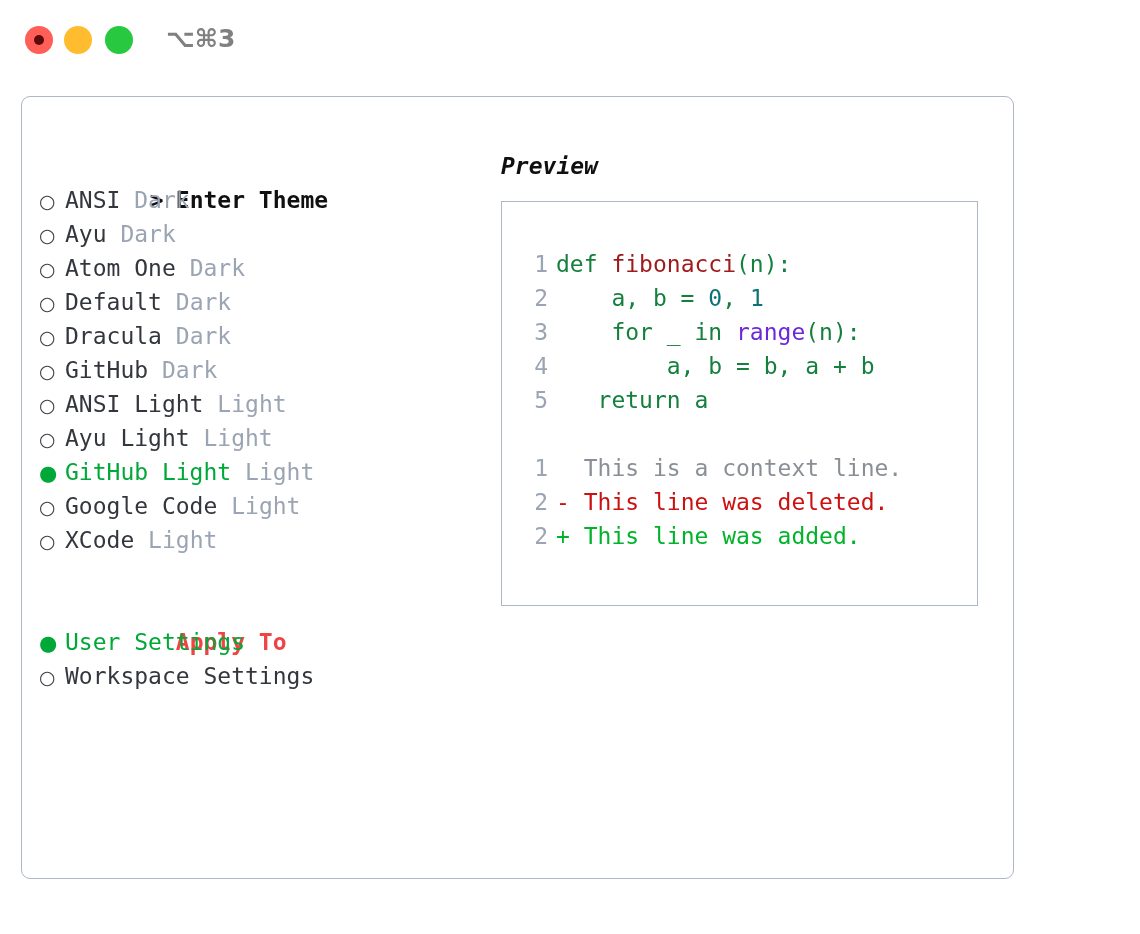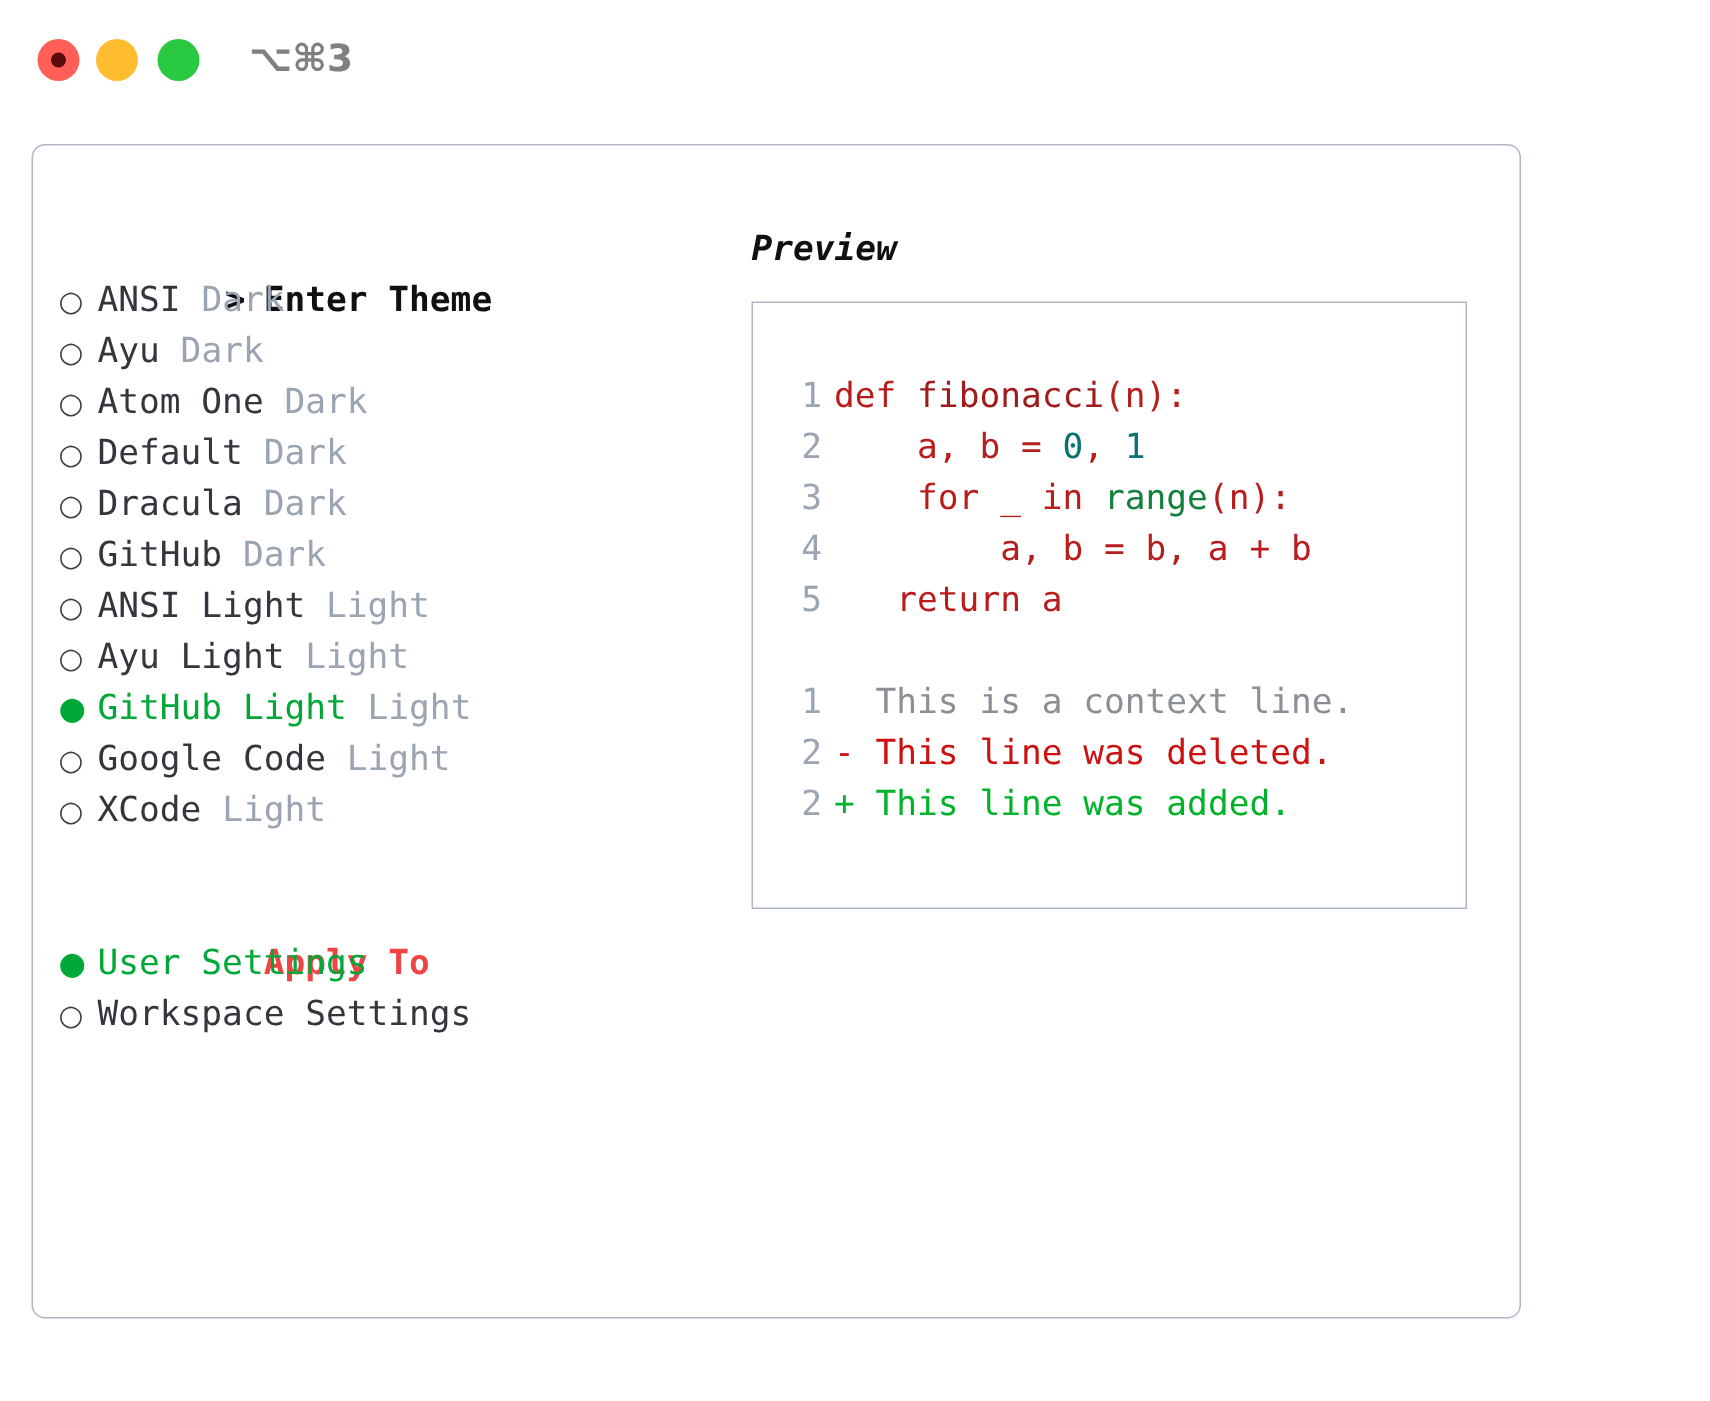--- a/index.html
+++ b/index.html
@@ -169,24 +169,24 @@
     line-height: 34px;
     white-space: pre;
   }
   .lno {
     display: inline-block;
     width: 26px;
     color: #9aa4b2;
     text-align: right;
     margin-right: 8px;
   }
-  .tok-plain   { color: #b91c1c; }
+  .tok-plain   { color: #15803d; }
   .tok-fn      { color: #a01b1b; }
   .tok-num     { color: #0b7373; }
-  .tok-builtin { color: #15803d; }
+  .tok-builtin { color: #6d28d9; }
 
   .blank-line { height: 34px; }
 
   .diff-ctx { color: #8a8f96; }
   .diff-del { color: #cc1111; }
   .diff-add { color: #00b32a; }
 </style>
 </head>
 <body>
 

